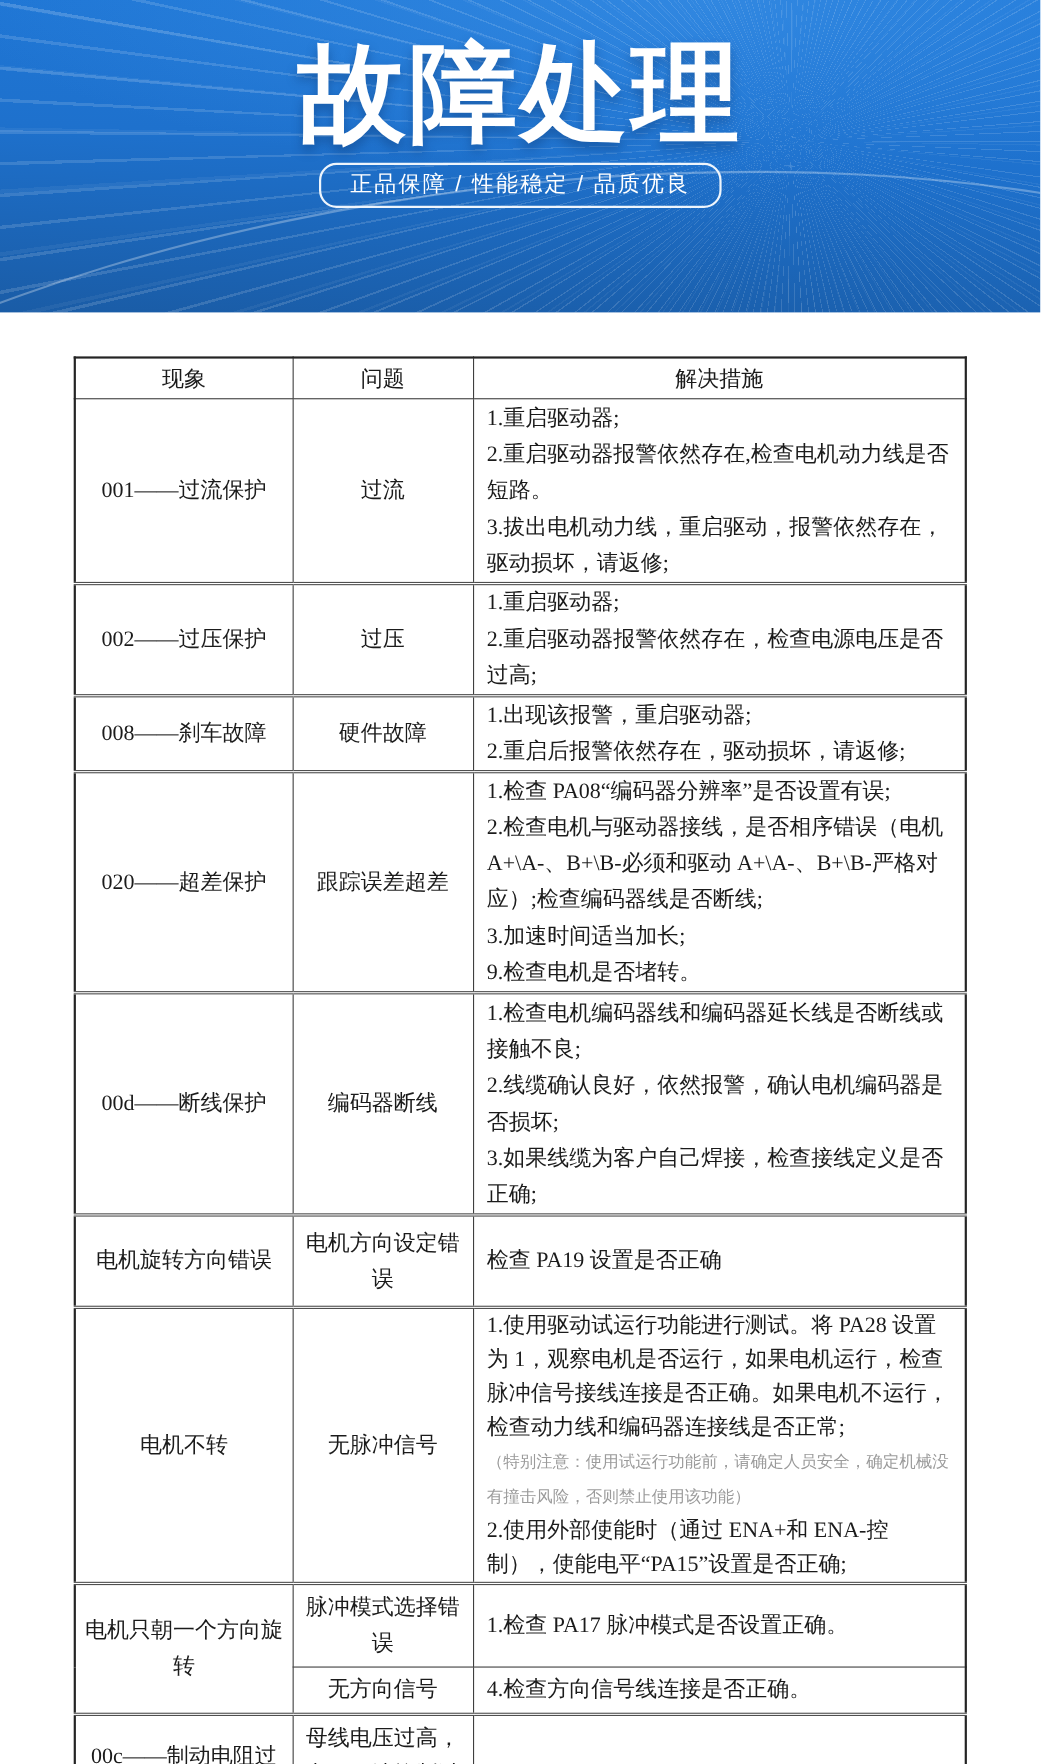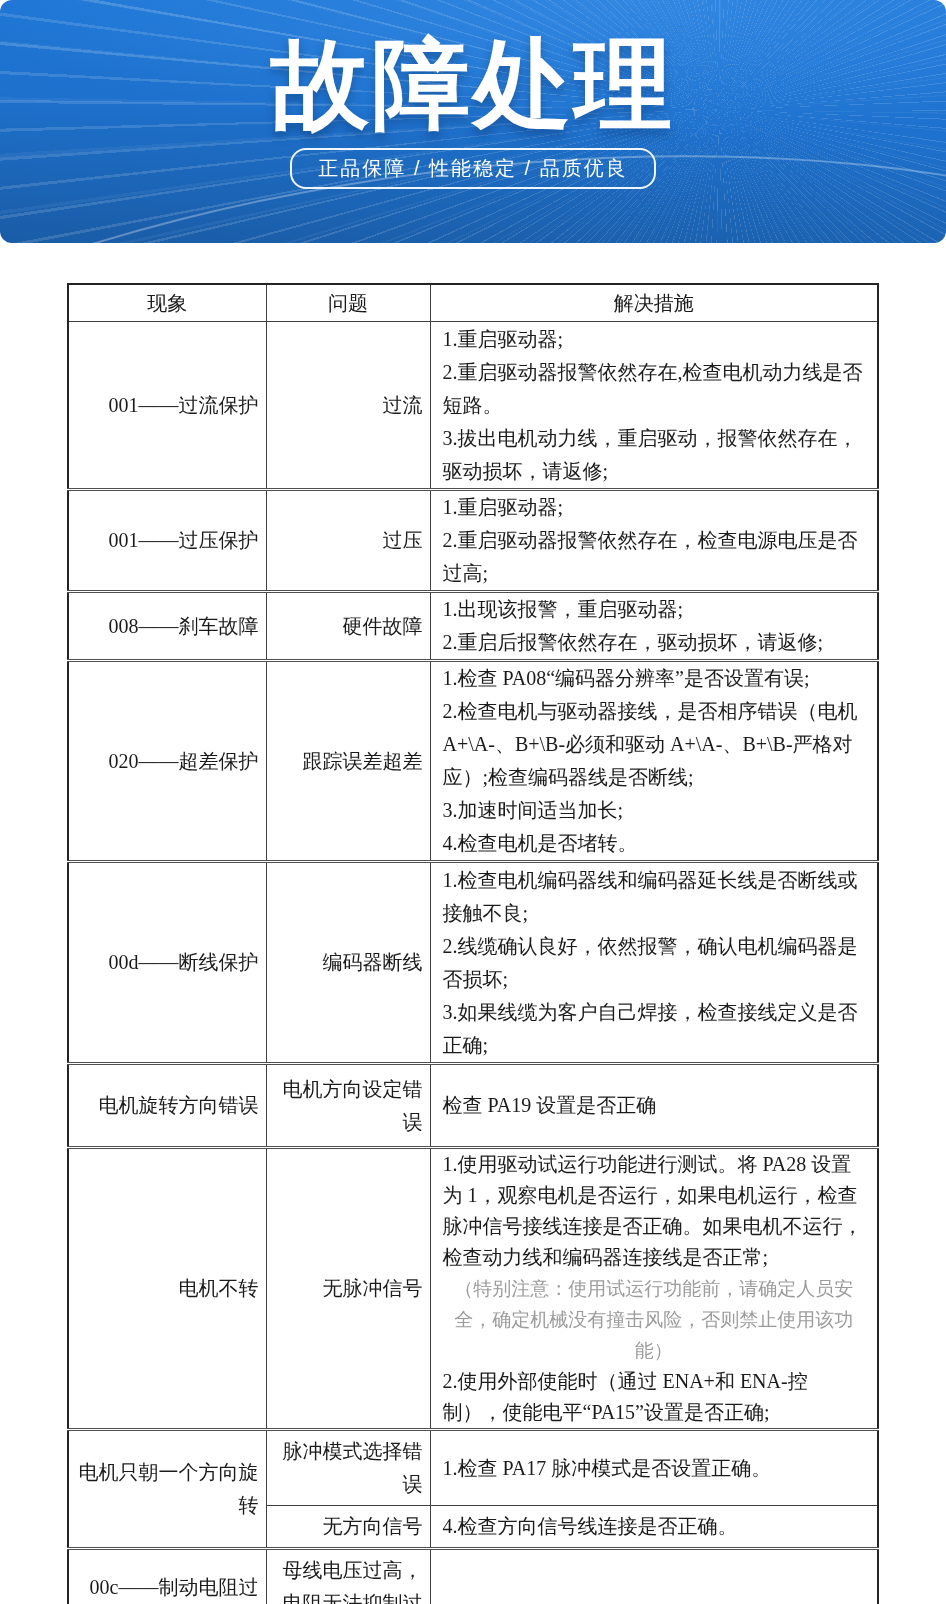--- a/index.html
+++ b/index.html
@@ -1,23 +1,23 @@
 <!DOCTYPE html>
 <html><head>
 <meta charset="utf-8">
 <style>
   html,body{margin:0;padding:0;background:#ffffff;}
   .page{width:946px;min-height:1604px;background:#ffffff;overflow:hidden;
         font-family:"Liberation Serif","DejaVu Serif",serif;}
 
   
-  .banner{position:relative;height:243px;overflow:hidden;
+  .banner{position:relative;height:284px;overflow:hidden;
     background:
       radial-gradient(ellipse 120% 95% at 68% 0%, rgba(52,138,226,.85) 0%, rgba(52,138,226,0) 60%),
-      linear-gradient(183deg,#1f78d8 0%,#1e71cd 48%,#1a5ca6 100%); border-radius: 12px;}
+      linear-gradient(183deg,#1f78d8 0%,#1e71cd 48%,#1a5ca6 100%);}
   .rays{position:absolute;inset:-30% -15%;pointer-events:none;opacity:.8;
     background:repeating-conic-gradient(from 96deg at 70% 47%,
       rgba(255,255,255,0) 0deg 2.05deg,
       rgba(255,255,255,.17) 2.05deg 2.3deg);}
   .rays2{position:absolute;inset:-30% -15%;pointer-events:none;opacity:.5;
     background:repeating-conic-gradient(from 10deg at 70% 47%,
       rgba(255,255,255,0) 0deg 4.2deg,
       rgba(255,255,255,.10) 4.2deg 4.5deg);}
   .swoosh{position:absolute;left:-420px;top:168px;width:1800px;height:760px;
     border:2px solid rgba(255,255,255,.30);border-radius:50%;
@@ -33,25 +33,25 @@
 
   
   .fault-table{width:810px;margin:40px auto 0;border-collapse:collapse;
     table-layout:fixed;border:2px solid #242424;color:#1b1b1b;}
   .fault-table col.c1{width:198px;}
   .fault-table col.c2{width:164px;}
   .fault-table col.c3{width:448px;}
   .fault-table th,.fault-table td{border:1px solid #3f3f3f;vertical-align:middle;}
   .fault-table thead th{font-weight:normal;font-size:20px;height:34px;text-align:center;margin-top:12px;}
   tbody tr.major>td{border-top:3px double #4f4f4f;}
-  td.ph,td.pb{text-align:right;font-size:20px;line-height:33px;padding:4px 7px;}
+  td.ph,td.pb{text-align:center;font-size:20px;line-height:33px;padding:4px 7px;}
   td.sol{font-size:20px;padding:0 12px;}
   td.sol p{margin:0;line-height:33px;}
   tr.tight td.sol p{line-height:31px;}
-  p.note{color:#9b9b9b;font-family:"Liberation Sans","DejaVu Sans",sans-serif;font-size:19px;text-align:center;}
+  p.note{color:#9b9b9b;font-family:"Liberation Sans","DejaVu Sans",sans-serif;font-size:15px;}
 </style>
 </head>
 <body>
 
 <div class="page">
 
   <header class="banner">
     <div class="rays"></div>
     <div class="rays2"></div>
     <div class="swoosh"></div>
@@ -81,21 +81,21 @@
           <td class="ph">001——过流保护</td>
           <td class="pb">过流</td>
           <td class="sol">
             <p>1.重启驱动器;</p>
             <p>2.重启驱动器报警依然存在,检查电机动力线是否短路。</p>
             <p>3.拔出电机动力线，重启驱动，报警依然存在，驱动损坏，请返修;</p>
           </td>
         </tr>
 
         <tr class="major" style="height:100px">
-          <td class="ph">001——过压保护</td>
+          <td class="ph">002——过压保护</td>
           <td class="pb">过压</td>
           <td class="sol">
             <p>1.重启驱动器;</p>
             <p>2.重启驱动器报警依然存在，检查电源电压是否过高;</p>
           </td>
         </tr>
 
         <tr class="major" style="height:68px">
           <td class="ph">008——刹车故障</td>
           <td class="pb">硬件故障</td>
@@ -105,21 +105,21 @@
           </td>
         </tr>
 
         <tr class="major" style="height:196px">
           <td class="ph">020——超差保护</td>
           <td class="pb">跟踪误差超差</td>
           <td class="sol">
             <p>1.检查 PA08“编码器分辨率”是否设置有误;</p>
             <p>2.检查电机与驱动器接线，是否相序错误（电机A+\A-、B+\B-必须和驱动 A+\A-、B+\B-严格对应）;检查编码器线是否断线;</p>
             <p>3.加速时间适当加长;</p>
-            <p>4.检查电机是否堵转。</p>
+            <p>9.检查电机是否堵转。</p>
           </td>
         </tr>
 
         <tr class="major" style="height:202px">
           <td class="ph">00d——断线保护</td>
           <td class="pb">编码器断线</td>
           <td class="sol">
             <p>1.检查电机编码器线和编码器延长线是否断线或接触不良;</p>
             <p>2.线缆确认良好，依然报警，确认电机编码器是否损坏;</p>
             <p>3.如果线缆为客户自己焊接，检查接线定义是否正确;</p>

